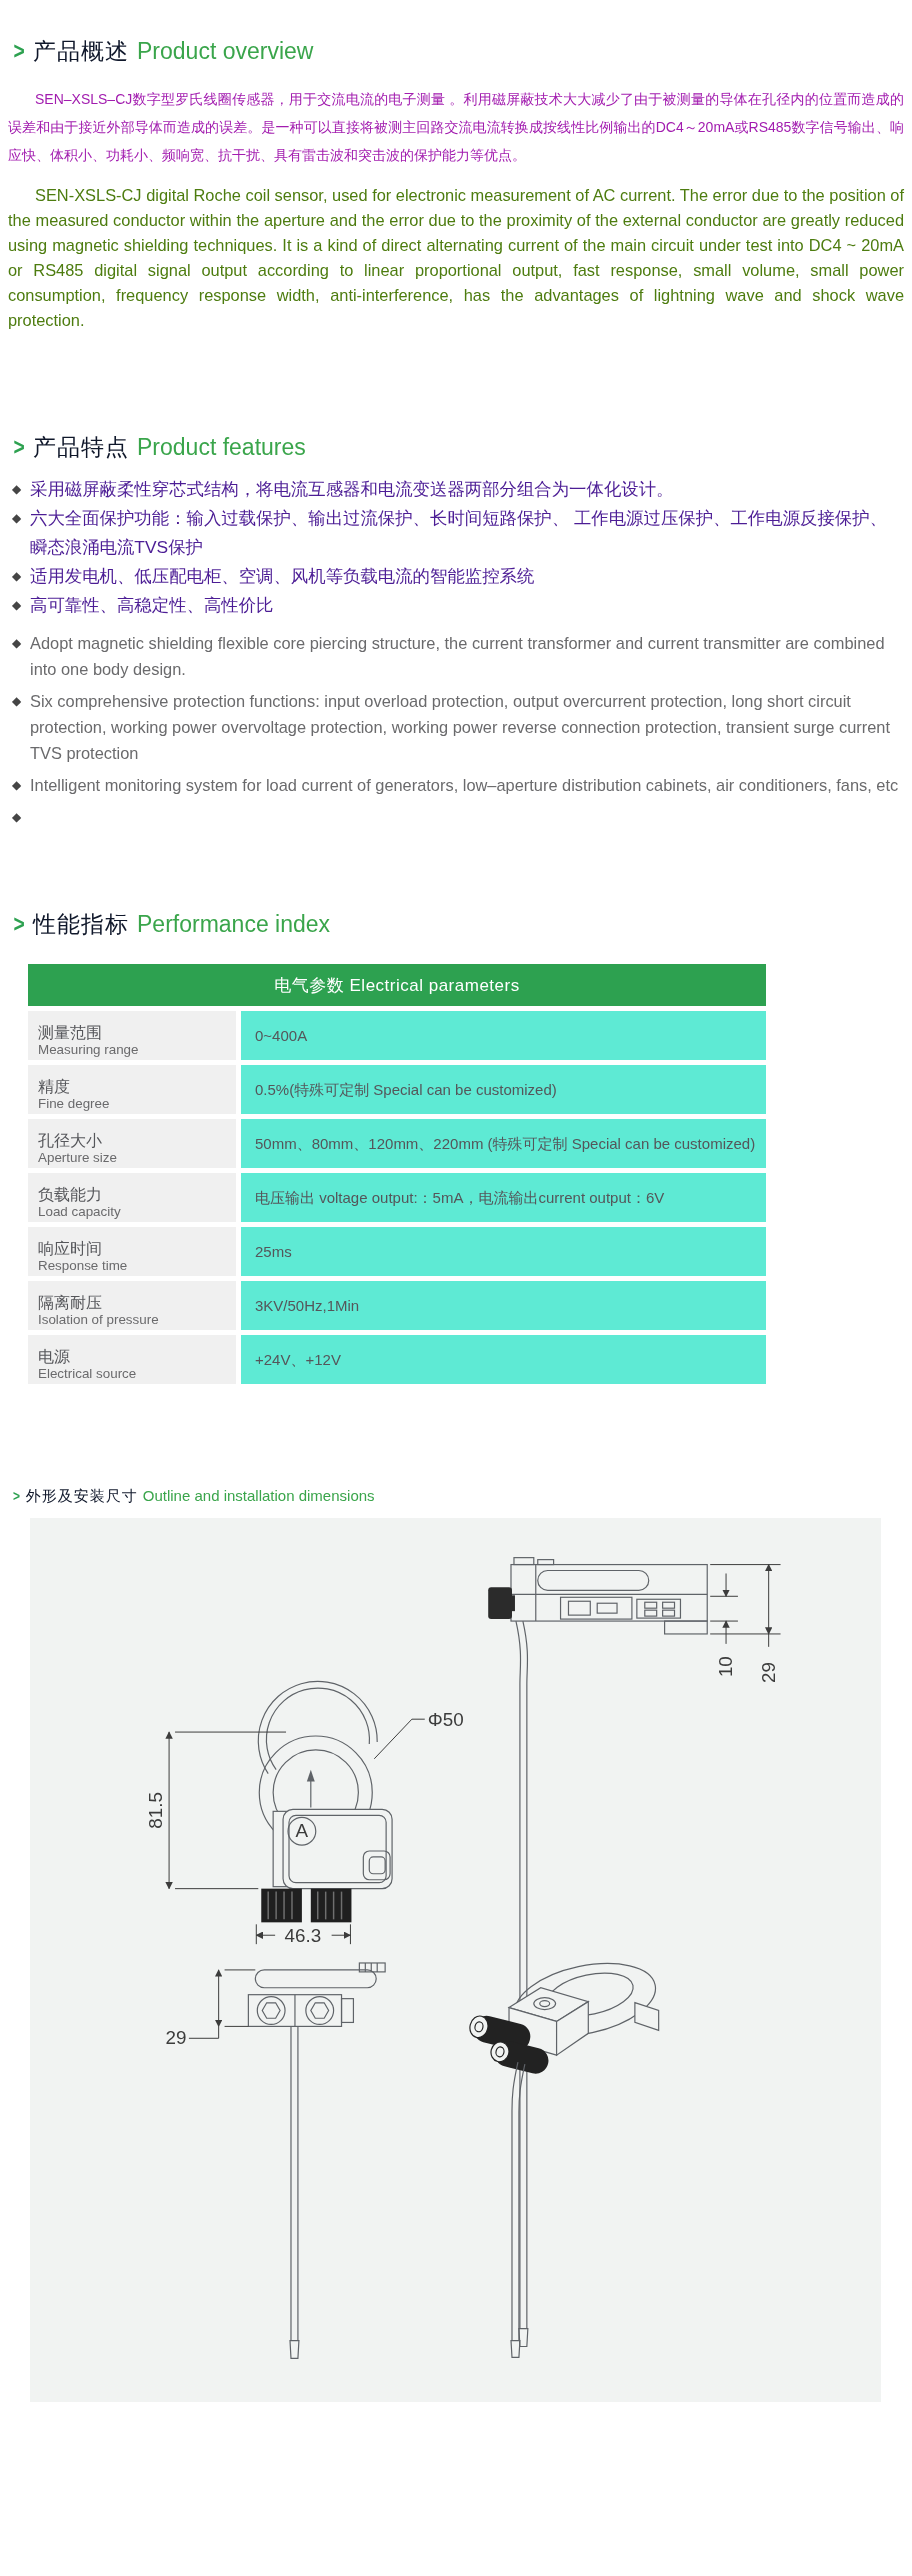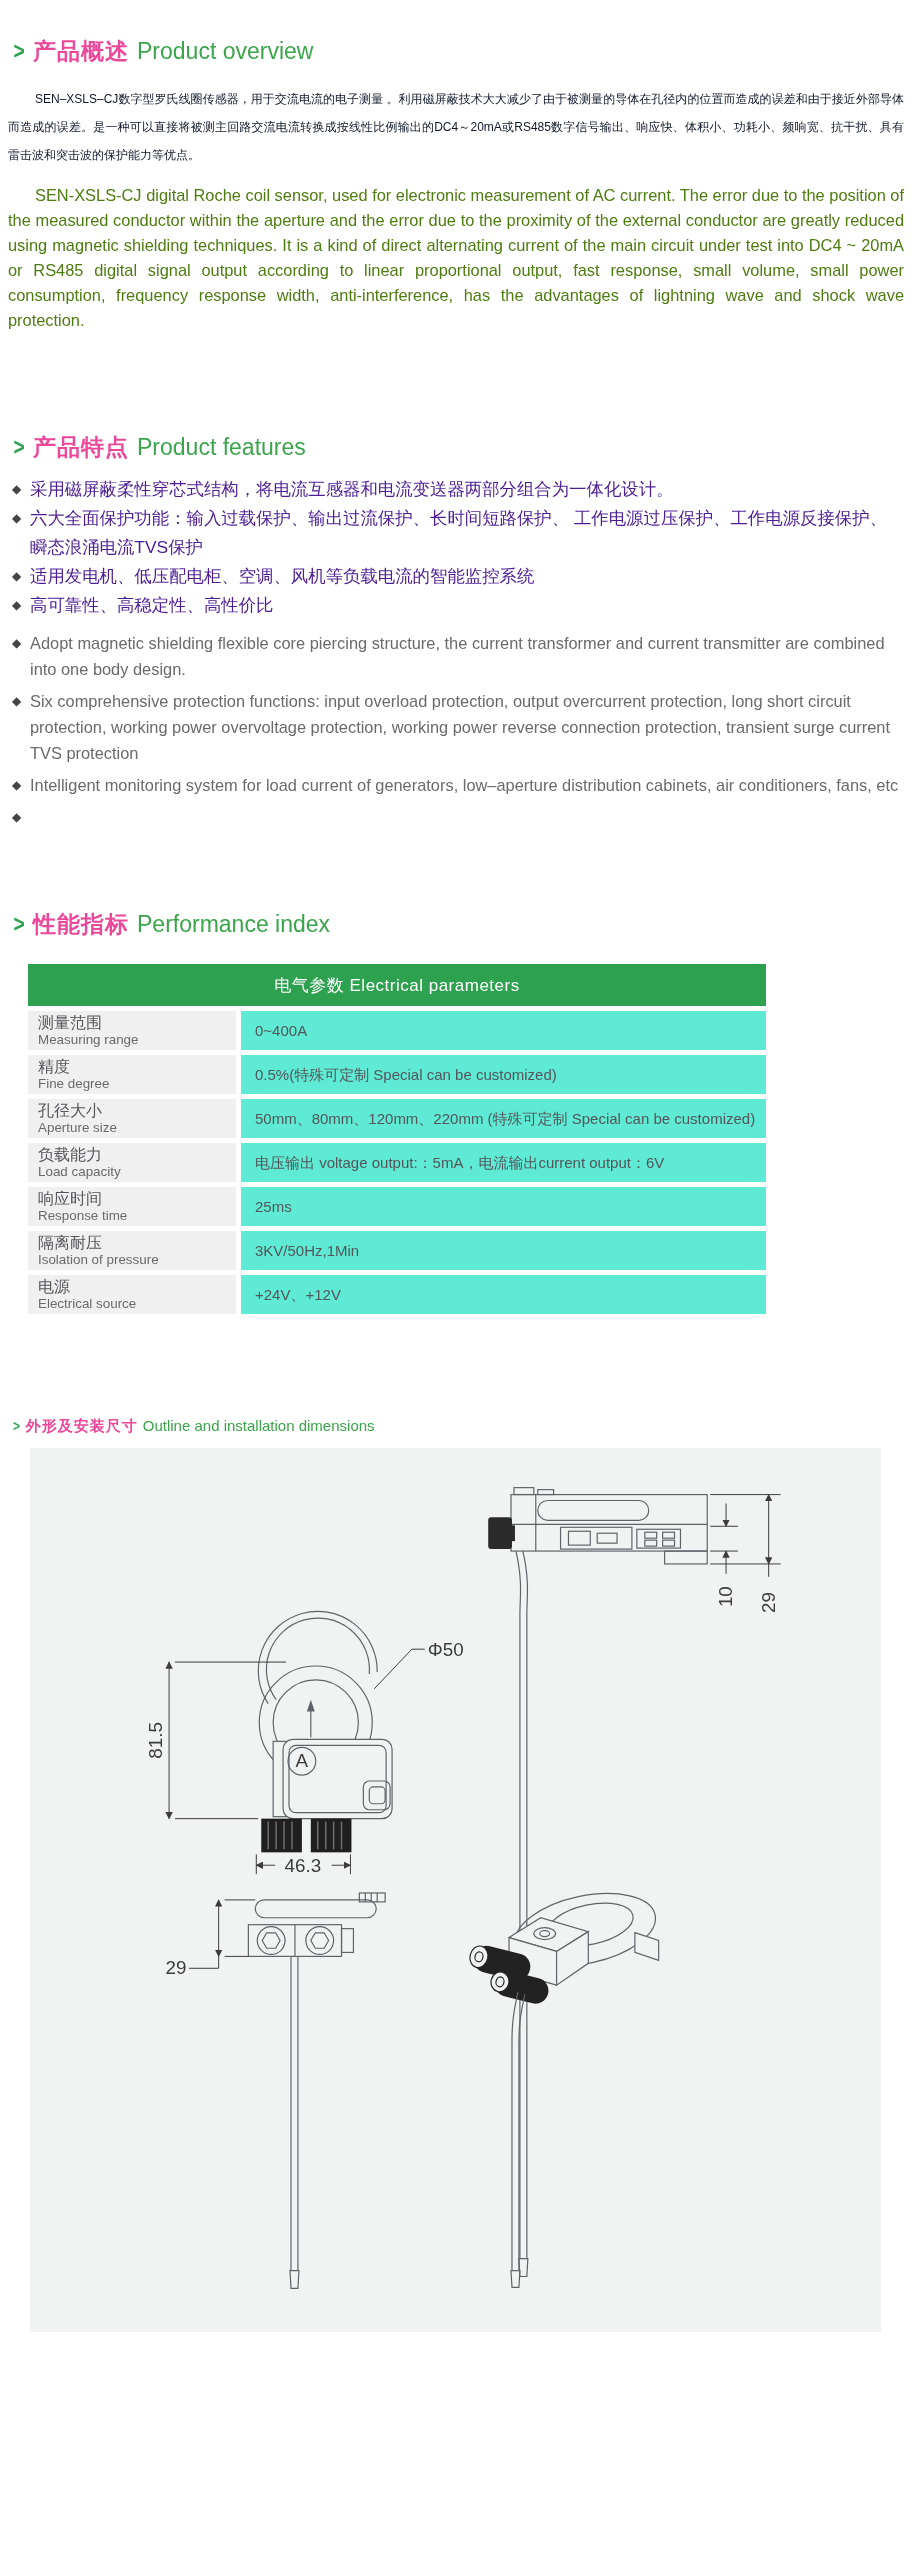--- a/index.html
+++ b/index.html
@@ -4,51 +4,51 @@
 <style>
   html,body{margin:0;padding:0;}
   body{
     width:912px;height:2576px;background:#ffffff;overflow:hidden;
     font-family:"Liberation Sans","DejaVu Sans",sans-serif;
     color:#58585a;position:relative;
   }
   
   .sec{display:flex;align-items:baseline;margin:0 0 0 12px;font-weight:500;}
   .sec .chev{color:#2da150;font-weight:800;font-size:24px;margin-right:7px;transform:scaleX(.8);}
-  .sec .h-cn{color:#ec4899;font-size:23px;font-weight:700;letter-spacing:1px;text-align:center;}
+  .sec .h-cn{color:#0f172a;font-size:23px;font-weight:400;letter-spacing:1px;text-align:center;}
   .sec .h-en{color:#3aa54b;font-size:23px;font-weight:500;margin-left:8px;}
   .sec.small .chev{font-size:15px;margin-right:5px;}
   .sec.small .h-cn{font-size:15px;}
   .sec.small .h-en{font-size:15px;margin-left:5px;}
   #sec-overview{padding-top:36px;}
   #sec-features{margin-top:99px;}
   #sec-performance{margin-top:79px;}
   #sec-dimensions{margin-top:103px;}
   
   .para{margin:0 8px;text-align:justify;}
-  .para.cn{margin-top:18px;font-size:12px;line-height:28px;text-indent:27px;color:#0f172a;}
+  .para.cn{margin-top:18px;font-size:14px;line-height:28px;text-indent:27px;color:#a21caf;}
   .para.en{margin-top:14px;font-size:16.4px;line-height:25px;text-indent:27px;color:#4d7c0f;}
   
   .feat-list{margin:12px 8px 0 8px;}
   .feat-list.en{margin-top:10px;}
   .feat{display:flex;align-items:flex-start;}
   .feat .diamond{color:#454545;font-size:12px;width:18px;flex:0 0 18px;margin-left:4px;}
   .feat-list.cn .feat .diamond{line-height:29px;}
   .feat-list.en .feat .diamond{line-height:26px;}
   .feat-list.cn .feat-text{font-size:17.4px;line-height:29px;color:#4c1d95;}
   .feat-list.en .feat{margin-bottom:6px;}
   .feat-list.en .feat-text{font-size:16.4px;line-height:26px;color:#6a6a6c;}
   
   .param-table{margin:24px 0 0 28px;width:738px;}
   .param-header{
     height:42px;background:#2da150;color:#ffffff;font-size:17px;
     display:flex;align-items:center;justify-content:center;margin-bottom:5px;letter-spacing:0.5px;
   }
   .t-row{display:flex;margin-bottom:5px;}
-  .t-label{width:198px;background:#f0f0f0;padding:2px 0 2px 10px;margin-right:5px;display:flex;flex-direction:column;justify-content:center;}
+  .t-label{width:198px;background:#f0f0f0;padding:12px 0 2px 10px;margin-right:5px;display:flex;flex-direction:column;justify-content:center;}
   .lab-cn{font-size:16px;line-height:19px;color:#55565a;}
   .lab-en{font-size:13.4px;line-height:16px;color:#6a6a6c;}
   .t-value{flex:1;background:#5eead4;padding:2px 10px 2px 14px;display:flex;flex-direction:column;justify-content:center;min-height:35px;}
   .val{font-size:15px;line-height:18px;color:#55565a;}
   .val2{font-size:13.4px;line-height:15px;color:#6a6a6c;}
   
   .draw-panel{margin:12px 0 0 30px;width:851px;height:884px;background:#f1f3f2;}
   svg{display:block;}
   svg text{font-family:"Liberation Sans","DejaVu Sans",sans-serif;font-size:19px;fill:#3c3c3c;stroke:none;}
 </style>

